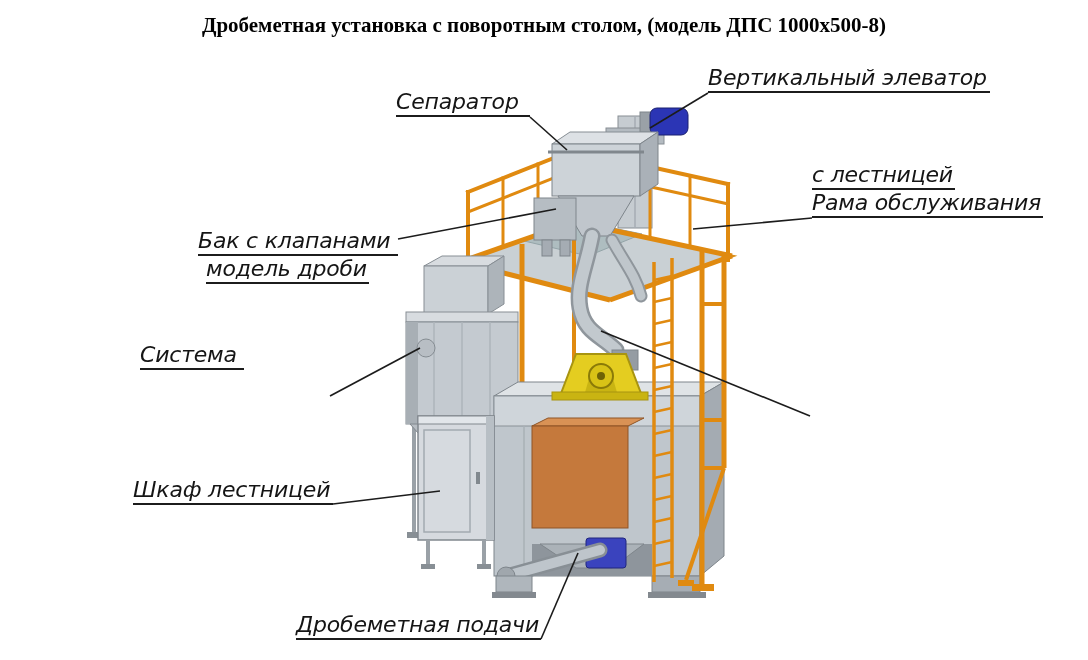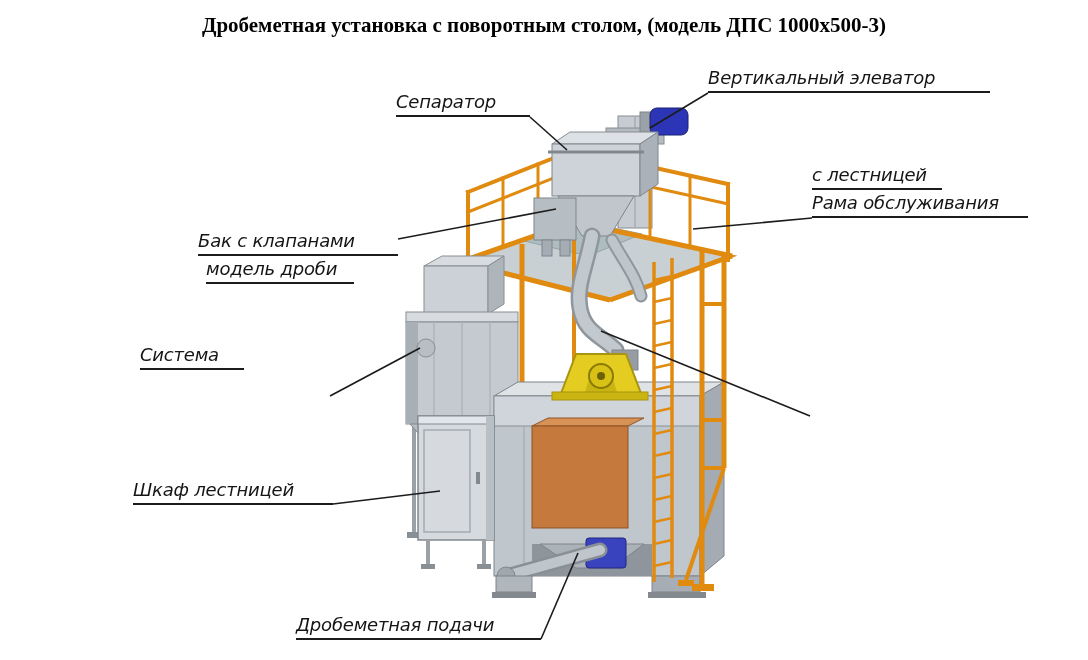--- a/index.html
+++ b/index.html
@@ -7,35 +7,35 @@
   .canvas {
     position:relative; width:1088px; height:660px; background:#ffffff;
     font-family:"DejaVu Sans", sans-serif; overflow:hidden;
   }
   .title {
     position:absolute; top:13px; left:0; width:100%; text-align:center;
     font-family:"Liberation Serif", serif; font-weight:bold; font-size:21px; color:#000;
   }
   .drawing { position:absolute; left:0; top:0; }
   .label {
-    position:absolute; font-style:italic; font-size:18px; color:#151515;
+    position:absolute; font-style:italic; font-size:22px; color:#151515;
     line-height:25px; letter-spacing:-0.2px;
   }
   .label .lline {
     display:table; border-bottom:2px solid #1c1c1c;
     padding:0 2px 1px 0; white-space:nowrap;
   }
   .indent { margin-left:8px; }
 </style>
 </head>
 <body>
 
 <div class="canvas">
 
-  <div class="title">Дробеметная установка с поворотным столом, (модель ДПС 1000х500-3)</div>
+  <div class="title">Дробеметная установка с поворотным столом, (модель ДПС 1000х500-8)</div>
 
   <svg class="drawing" width="1088" height="660" viewBox="0 0 1088 660">
 
     <g>
       <rect x="618" y="116" width="34" height="112" fill="#C6CCD1" stroke="#878E94"></rect>
       <line x1="635" y1="116" x2="635" y2="228" stroke="#A6ADB3" stroke-width="1.5"></line>
       <rect x="606" y="128" width="58" height="16" fill="#B4BBC1" stroke="#878E94"></rect>
       <rect x="640" y="112" width="12" height="20" fill="#9AA1A7" stroke="#7E858B"></rect>
       <rect x="650" y="108" width="38" height="27" rx="7" fill="#2B35B5" stroke="#1A2070"></rect>
     </g>

